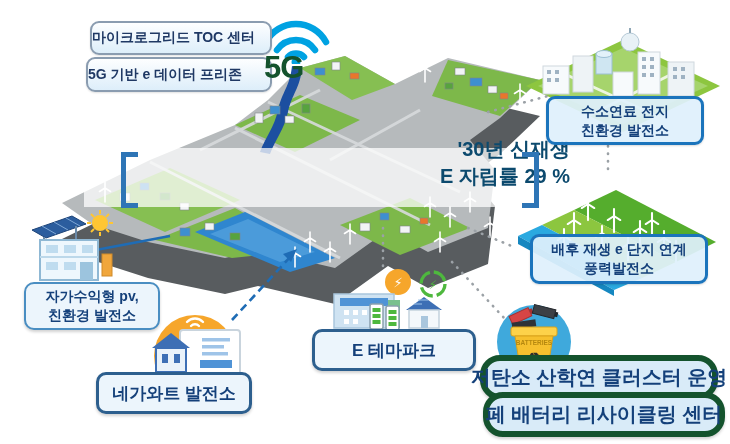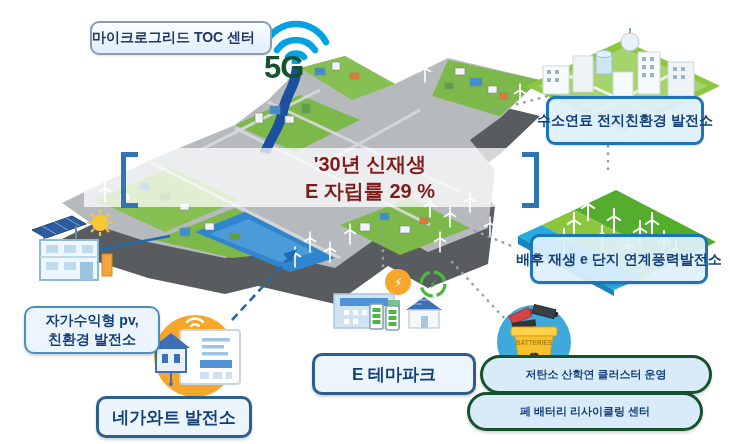--- a/index.html
+++ b/index.html
@@ -12,47 +12,47 @@
   
   .soft-box{
     position:absolute;display:flex;align-items:center;
     border:2px solid #8a9cb0;border-radius:9px;
     background:linear-gradient(#fdfeff,#ddeefa);
     color:#1f3864;font-weight:bold;font-size:14px;
     box-shadow:0 1px 2px rgba(0,0,0,.12);z-index:6;white-space:nowrap;
   }
   
   .callout{
-    position:absolute;display:flex;flex-direction:row;align-items:center;justify-content:center;
+    position:absolute;display:flex;flex-direction:column;align-items:center;justify-content:center;
     border:3px solid #1b74bc;border-radius:9px;
     background:rgba(223,240,252,.93);
     color:#14407a;font-weight:bold;font-size:14px;line-height:19px;
     box-shadow:0 1px 2px rgba(0,0,0,.15);z-index:6;white-space:nowrap;text-align:center;
   }
   
   .navy-box{
     position:absolute;display:flex;align-items:center;justify-content:center;
     border:3px solid #2d5f8e;border-radius:10px;
     background:#ecf5fc;color:#14407a;font-weight:bold;
-    box-shadow:0 2px 3px rgba(0,0,0,.18);z-index:6;white-space:nowrap;margin-top:24px;
+    box-shadow:0 2px 3px rgba(0,0,0,.18);z-index:6;white-space:nowrap;
   }
   
   .pill{
     position:absolute;display:flex;align-items:center;justify-content:center;
-    border:3px solid #14532d;border-radius:20px;
-    background:#d9ebf8;color:#14407a;font-weight:bold;font-size:11px;
+    border:6px solid #14532d;border-radius:20px;
+    background:#d9ebf8;color:#14407a;font-weight:bold;font-size:20px;
     box-shadow:0 2px 3px rgba(0,0,0,.18);z-index:6;white-space:nowrap;
   }
   #band{
     position:absolute;left:84px;top:148px;width:486px;height:59px;
     background:rgba(255,255,255,.74);z-index:4;
   }
   #band-text{
-    position:absolute;left:170px;top:151px;width:400px;text-align:center;
-    color:#7f1d1d;font-weight:800;font-size:20px;line-height:27px;z-index:5;
+    position:absolute;left:170px;top:136px;width:400px;text-align:right;
+    color:#0c4a6e;font-weight:800;font-size:20px;line-height:27px;z-index:5;
   }
   .bracket{position:absolute;width:12px;height:46px;z-index:5;}
   #bracket-left{left:121px;top:152px;border-left:5px solid #2e75b6;border-top:5px solid #2e75b6;border-bottom:5px solid #2e75b6;}
   #bracket-right{left:522px;top:152px;border-right:5px solid #2e75b6;border-top:5px solid #2e75b6;border-bottom:5px solid #2e75b6;}
   #fiveg-label{
     position:absolute;left:264px;top:50px;z-index:6;
     font-size:31px;font-weight:800;color:#14532d;letter-spacing:-1px;
   }
   .z2{z-index:2;} .z3{z-index:3;} .z5{z-index:5;}
 </style>
@@ -205,20 +205,23 @@
   <div id="band-text">
     <div>'30년 신재생</div>
     <div>E 자립률 29 %</div>
   </div>
   <div class="bracket" id="bracket-left"></div>
   <div class="bracket" id="bracket-right"></div>
 
   <div class="soft-box" style="left:90px;top:21px;width:178px;height:30px">
     <span>마이크로그리드 TOC 센터</span>
   </div>
+  <div class="soft-box" style="left:86px;top:57px;width:182px;height:31px">
+    <span>5G 기반 e 데이터 프리존</span>
+  </div>
   <svg class="abs z5" style="left:252px;top:16px" width="86" height="48" viewBox="0 0 86 48">
     <g stroke="#00a2e2" stroke-width="6.5" fill="none" stroke-linecap="round">
       <path d="M14,26 A34,34 0 0 1 74,26"></path>
       <path d="M25,34 A23,23 0 0 1 63,34"></path>
       <path d="M36,41 A11,11 0 0 1 52,41"></path>
     </g>
     <circle cx="44" cy="46" r="4.5" fill="#00a2e2"></circle>
   </svg>
   <div id="fiveg-label">5G</div>
 
@@ -362,17 +365,17 @@
     <g>
       <rect x="19" y="29" width="46" height="9" rx="2" fill="#fdd24a" stroke="#d9a31a"></rect>
       <path d="M23,38 L61,38 L55,76 L29,76 Z" fill="#f6c02e" stroke="#d9a31a"></path>
       <text x="42" y="47" text-anchor="middle" font-size="6.5" font-weight="bold" fill="#b5870f">BATTERIES</text>
       <text x="42" y="68" text-anchor="middle" font-size="19" fill="#2e2e2e">♻</text>
     </g>
   </svg>
   <div class="pill" style="left:480px;top:355px;width:226px;height:33px">
     <span>저탄소 산학연 클러스터 운영</span>
   </div>
-  <div class="pill" style="left:467px;top:392px;width:230px;height:33px">
+  <div class="pill" style="left:483px;top:392px;width:230px;height:33px">
     <span>페 배터리 리사이클링 센터</span>
   </div>
 
 </div>
 
 </body></html>

